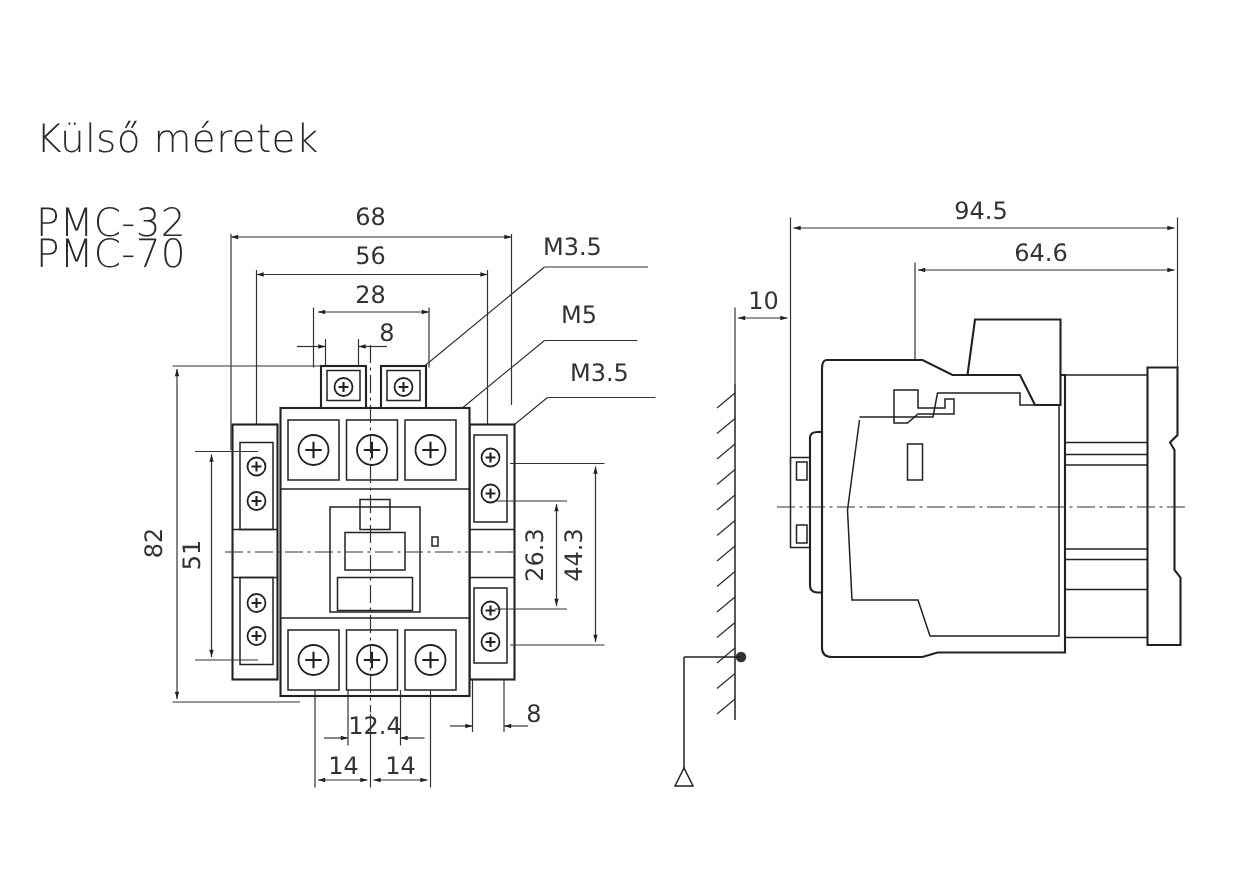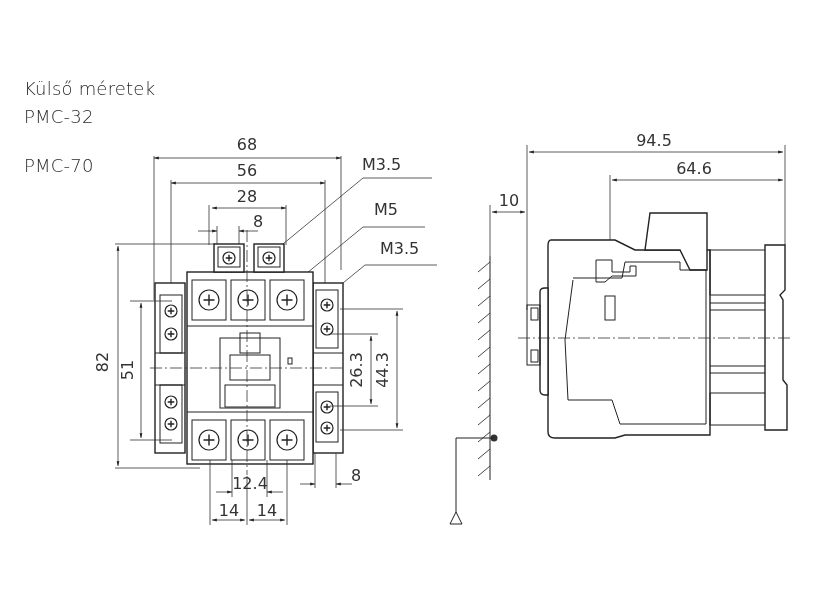--- a/index.html
+++ b/index.html
@@ -1,19 +1,19 @@
 <!DOCTYPE html>
 <html><head>
 <meta charset="utf-8">
 <style>
   html,body{margin:0;padding:0;background:#ffffff;}
   body{width:832px;height:590px;position:relative;overflow:hidden;font-family:"DejaVu Sans",sans-serif;}
-  .title{position:absolute;left:24px;font-family:"DejaVu Sans",sans-serif;font-size:18px;color:#2a2a2a;font-weight:300;letter-spacing:0.2px;}
+  .title{position:absolute;left:24px;font-family:"DejaVu Sans",sans-serif;font-size:26px;color:#2a2a2a;font-weight:300;letter-spacing:0.2px;}
   #t1{top:78px;}
-  #t2{top:106px;}
+  #t2{top:134px;}
   #t3{top:155px;}
   svg{position:absolute;left:0;top:0;}
   .dim{font-family:"DejaVu Sans",sans-serif;font-size:16px;fill:#333;}
   .ln{stroke:#222;stroke-width:1;fill:none;}
   .thk{stroke:#222;stroke-width:1.4;fill:#fff;}
   .dln{stroke:#333;stroke-width:0.8;fill:none;}
 </style>
 </head>
 <body>
 

